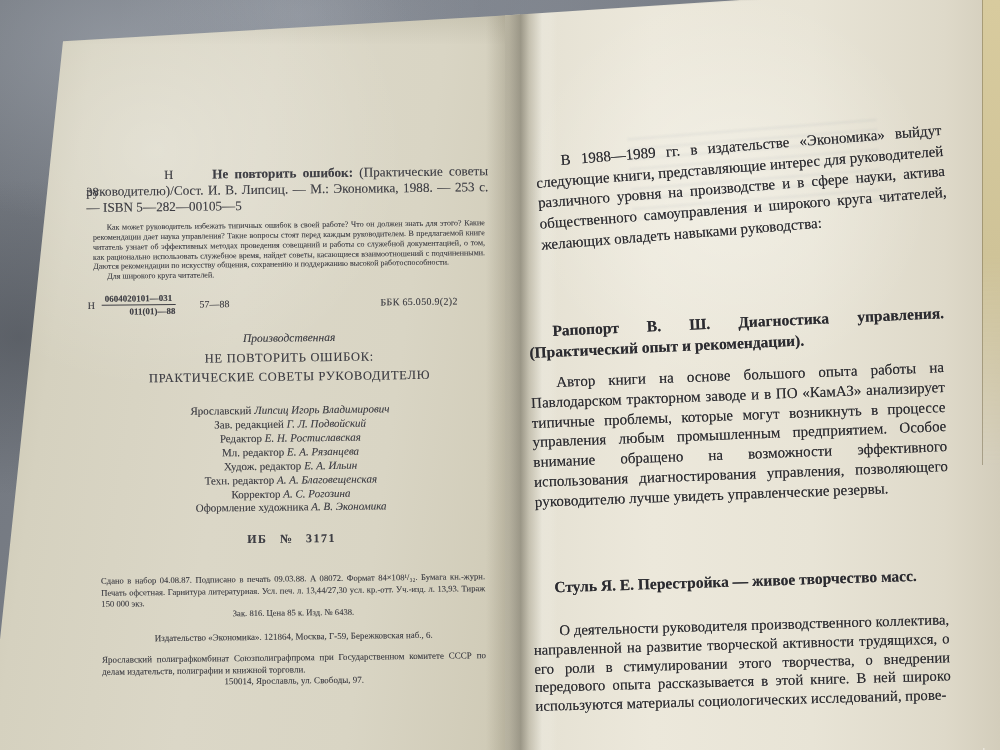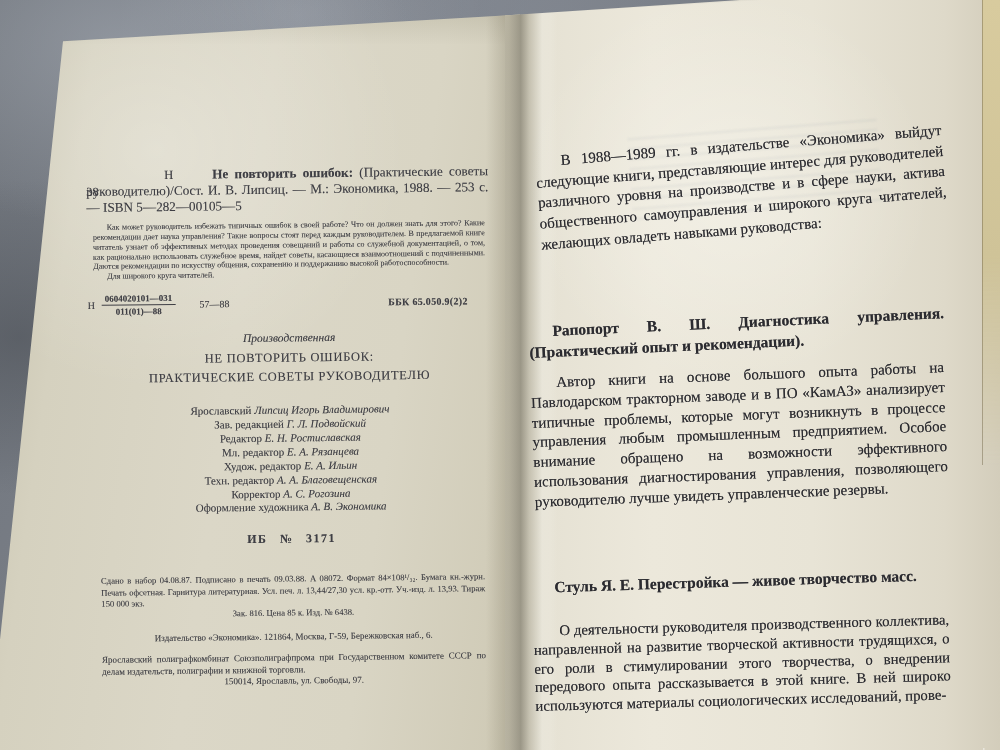--- a/index.html
+++ b/index.html
@@ -59,25 +59,25 @@
     text-shadow:0 0 0.4px rgba(62,62,68,0.4);
   }
   .lp-header{font-size:13.2px;line-height:1.22;text-align:justify;text-indent:78px;position:relative;}
   .lp-header .h38-float{float:left;width:48px;height:14px;}
   .lp-header .h38-float span{font-size:12.5px;}
   .lp-header b{font-weight:bold;}
   .lp-annot{margin:7px 4px 0 6px;font-size:8px;line-height:1.22;text-align:justify;text-indent:14px;}
   .lp-audience{margin:0 4px 0 6px;font-size:8px;line-height:1.25;text-indent:14px;}
   .lp-catalog{margin-top:12px;display:flex;align-items:center;font-size:10px;}
   .lp-catalog .letter{margin-right:7px;}
-  .frac{display:inline-block;text-align:center;font-size:9px;line-height:1.15;font-weight:bold;}
+  .frac{display:inline-block;text-align:right;font-size:9px;line-height:1.15;font-weight:bold;}
   .frac .num{display:block;border-bottom:1px solid #3e3e44;padding:0 3px 1px;}
   .frac .den{display:block;padding-top:1px;}
   .lp-catalog .suffix{margin-left:24px;text-align:right;}
-  .lp-catalog .bbk{margin-left:auto;margin-right:22px;font-weight:bold;letter-spacing:0.3px;}
+  .lp-catalog .bbk{margin-left:auto;margin-right:32px;font-weight:normal;letter-spacing:0.3px;}
   .lp-series{margin-top:16px;text-align:center;font-style:italic;font-size:11.5px;}
   .lp-title{margin-top:5px;text-align:center;font-size:12.5px;line-height:1.55;letter-spacing:0.7px;}
   .lp-credits{margin-top:17px;text-align:center;font-size:11px;line-height:1.26;}
   .lp-credits .it{font-style:italic;}
   .lp-ib{margin-top:17px;text-align:center;font-size:12px;font-weight:bold;letter-spacing:1.5px;word-spacing:8px;}
   .lp-print{margin:27px 8px 0 10px;font-size:8.6px;line-height:1.3;text-align:justify;}
   .lp-print2{margin:0 8px 0 10px;font-size:8.6px;line-height:1.3;text-align:center;}
   .lp-pub{margin:13px 4px 0 6px;font-size:9px;text-align:center;}
   .lp-plant{margin:11px 8px 0 10px;font-size:9px;line-height:1.3;text-align:justify;}
   .lp-plant-addr{margin:0 8px 0 10px;font-size:9px;line-height:1.3;text-align:center;}

